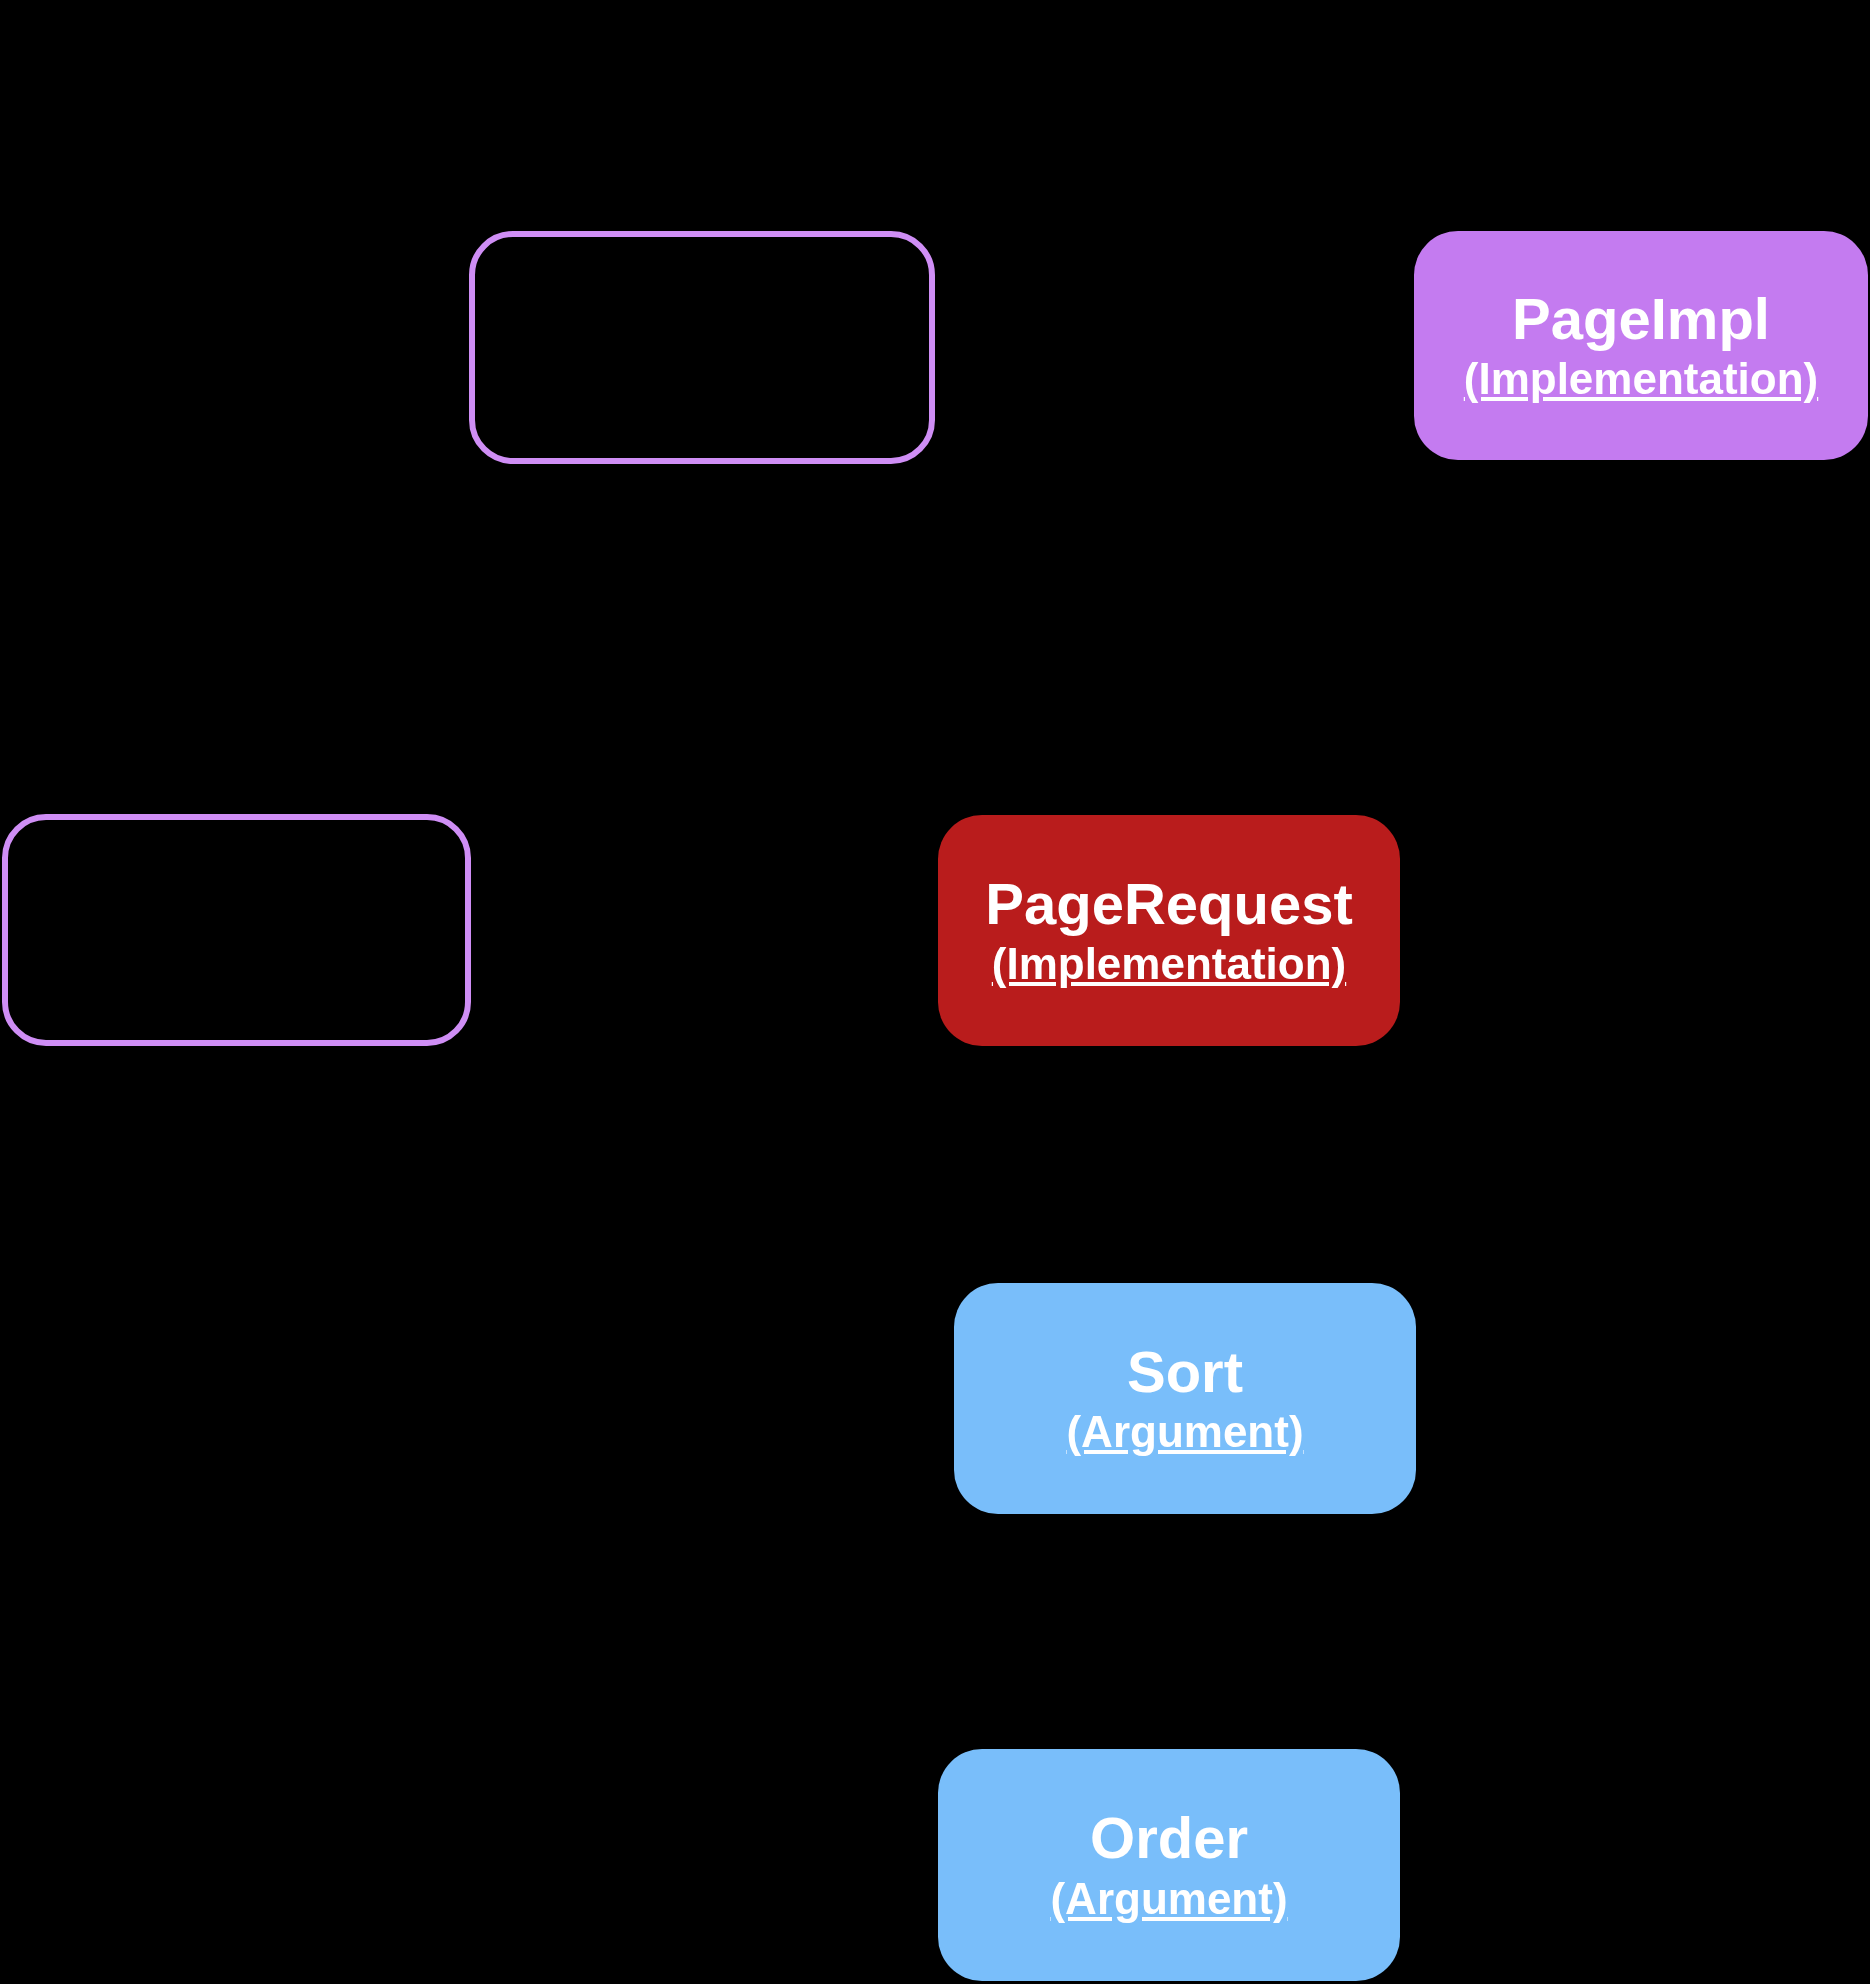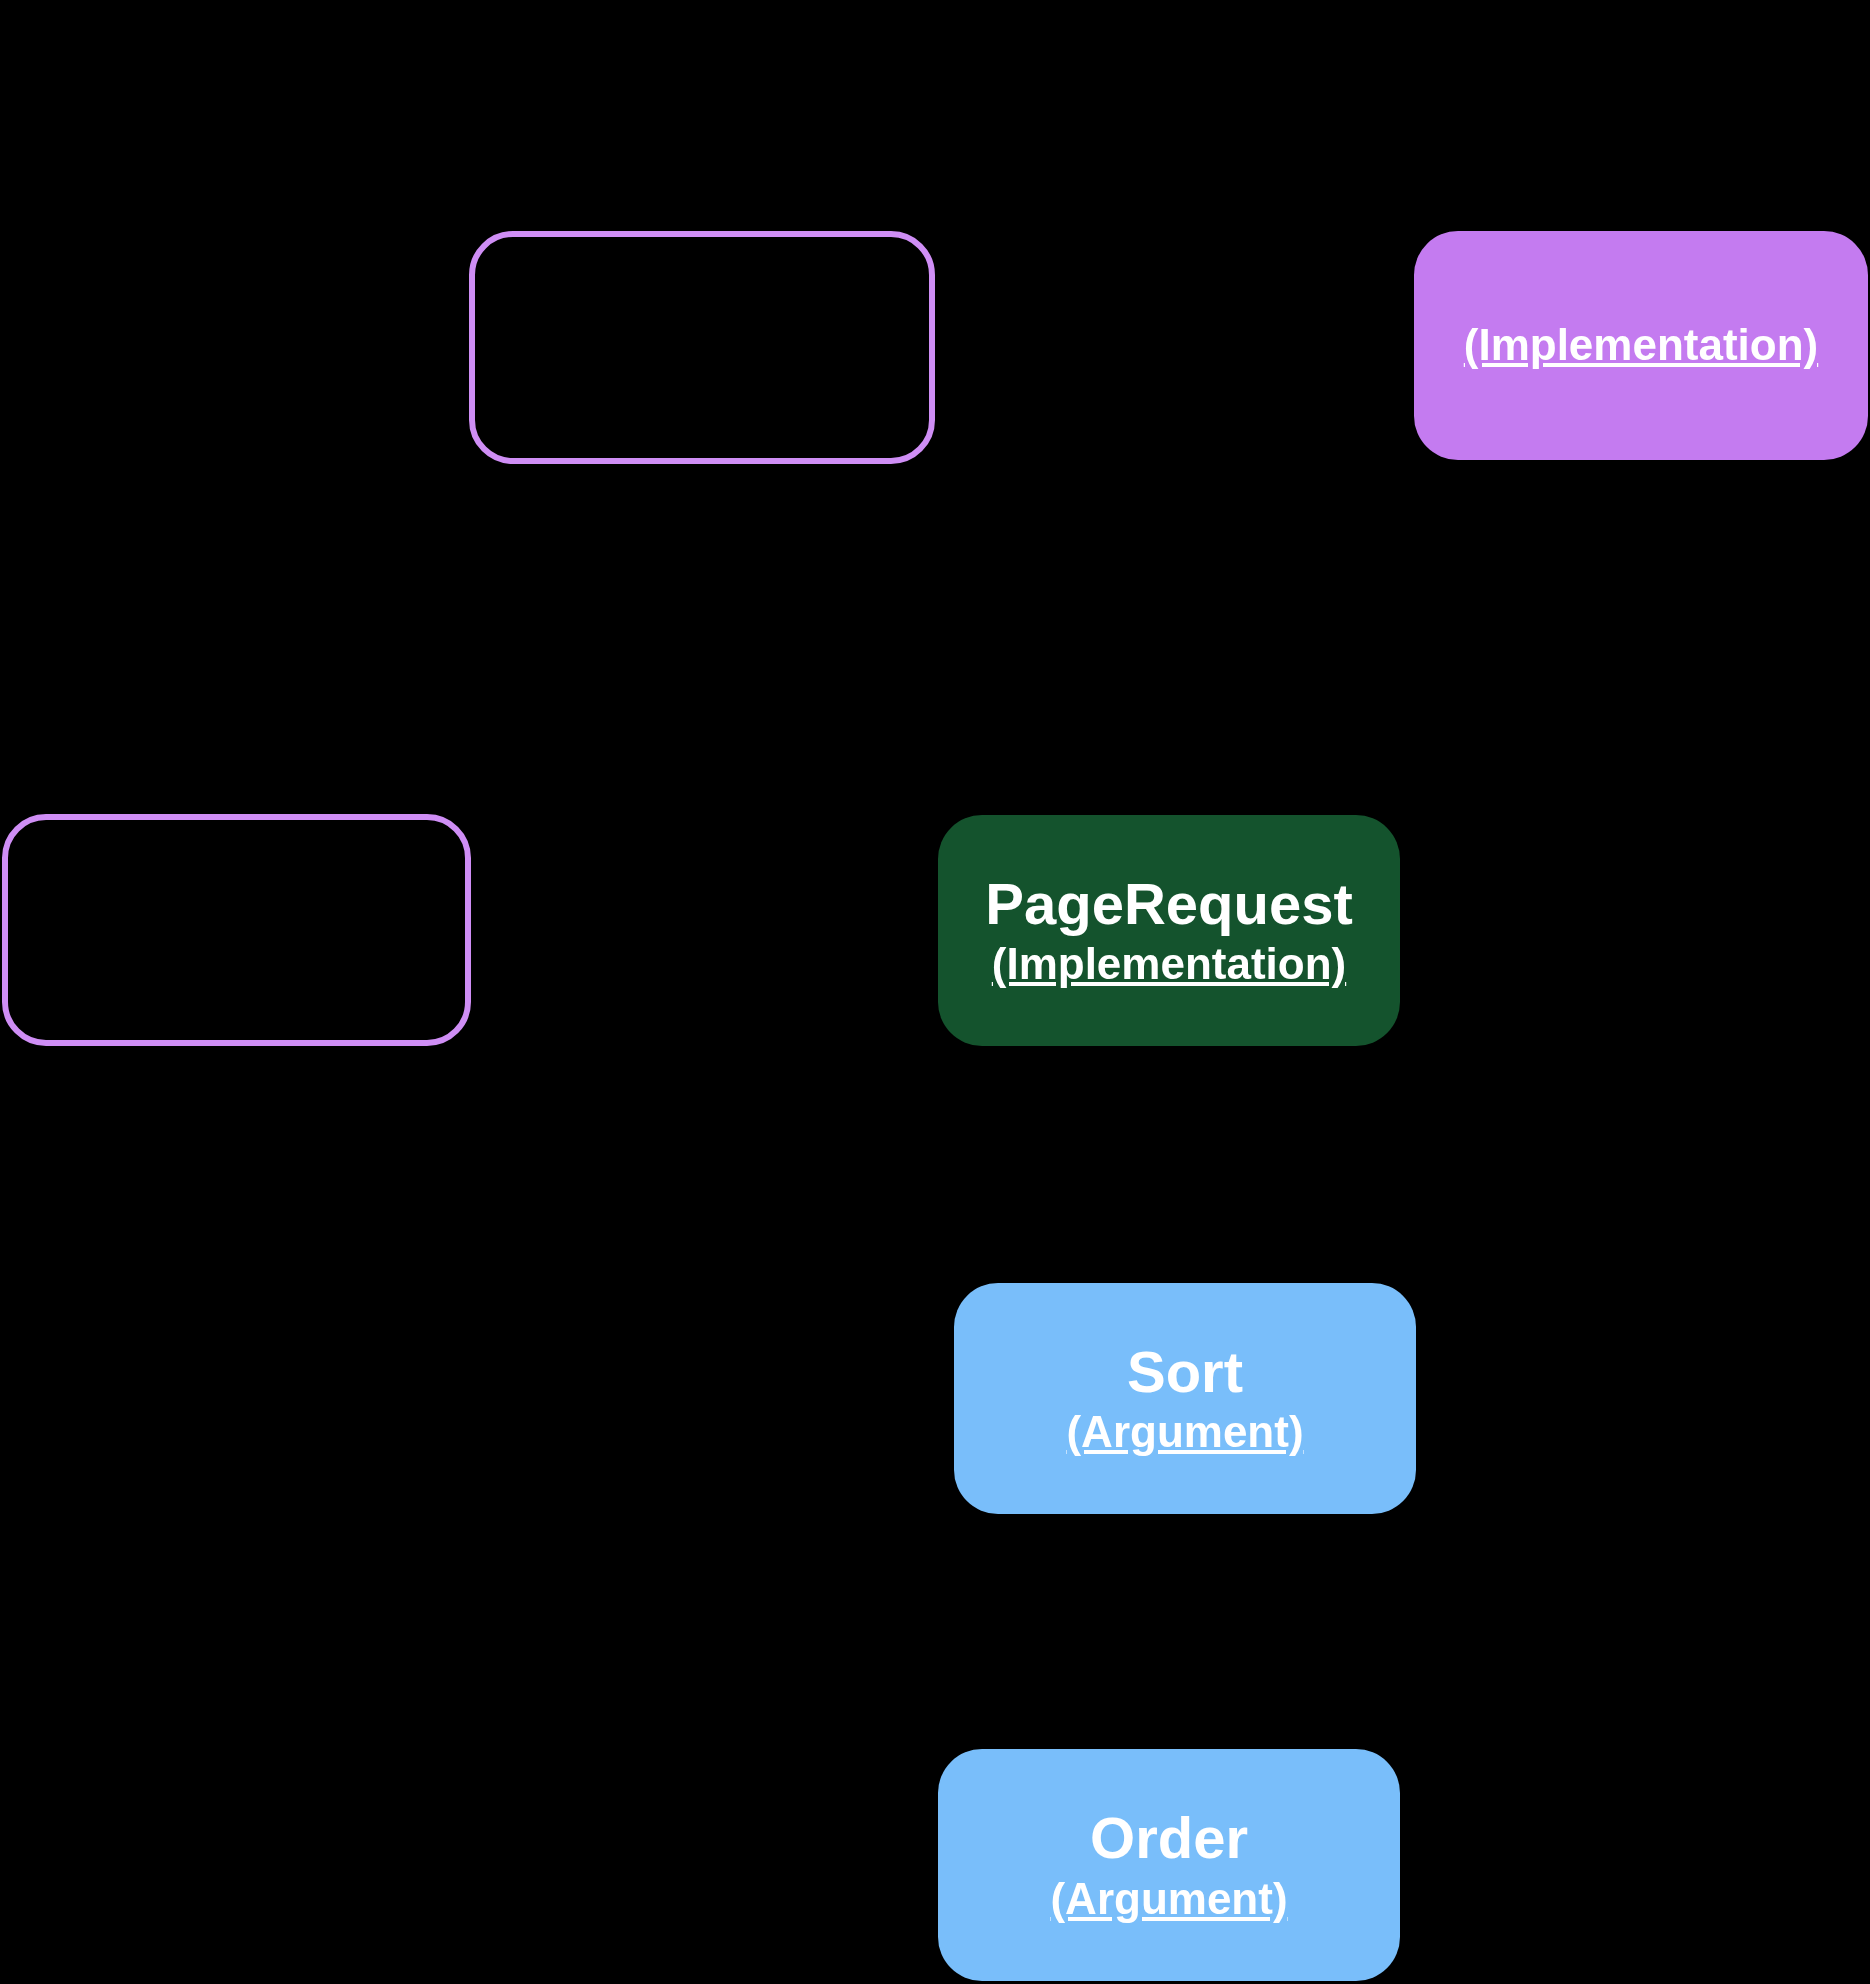--- a/index.html
+++ b/index.html
@@ -56,29 +56,30 @@
 <body style="background: rgb(0, 0, 0);">
 
 <div class="canvas">
 
   <div class="node outlined" id="node-0" style="border-color: rgb(207, 142, 245); color: rgb(255, 255, 255);">
     
     
   </div>
 
   <div class="node filled" id="node-1" style="background: rgb(196, 123, 240); color: rgb(255, 255, 255);">
+    <span class="node-label">PageImpl</span>
     <span class="node-sublabel">(Implementation)</span>
   </div>
 
   <div class="node outlined" id="node-2" style="border-color: rgb(207, 142, 245); color: rgb(255, 255, 255);">
     
     
   </div>
 
-  <div class="node filled" id="node-3" style="background: #14532d; color: rgb(255, 255, 255);">
+  <div class="node filled" id="node-3" style="background: #b91c1c; color: rgb(255, 255, 255);">
     <span class="node-label">PageRequest</span>
     <span class="node-sublabel">(Implementation)</span>
   </div>
 
   <div class="node filled" id="node-4" style="background: rgb(121, 190, 250); color: rgb(255, 255, 255);">
     <span class="node-label">Sort</span>
     <span class="node-sublabel">(Argument)</span>
   </div>
 
   <div class="node filled" id="node-5" style="background: rgb(121, 190, 250); color: rgb(255, 255, 255);">

